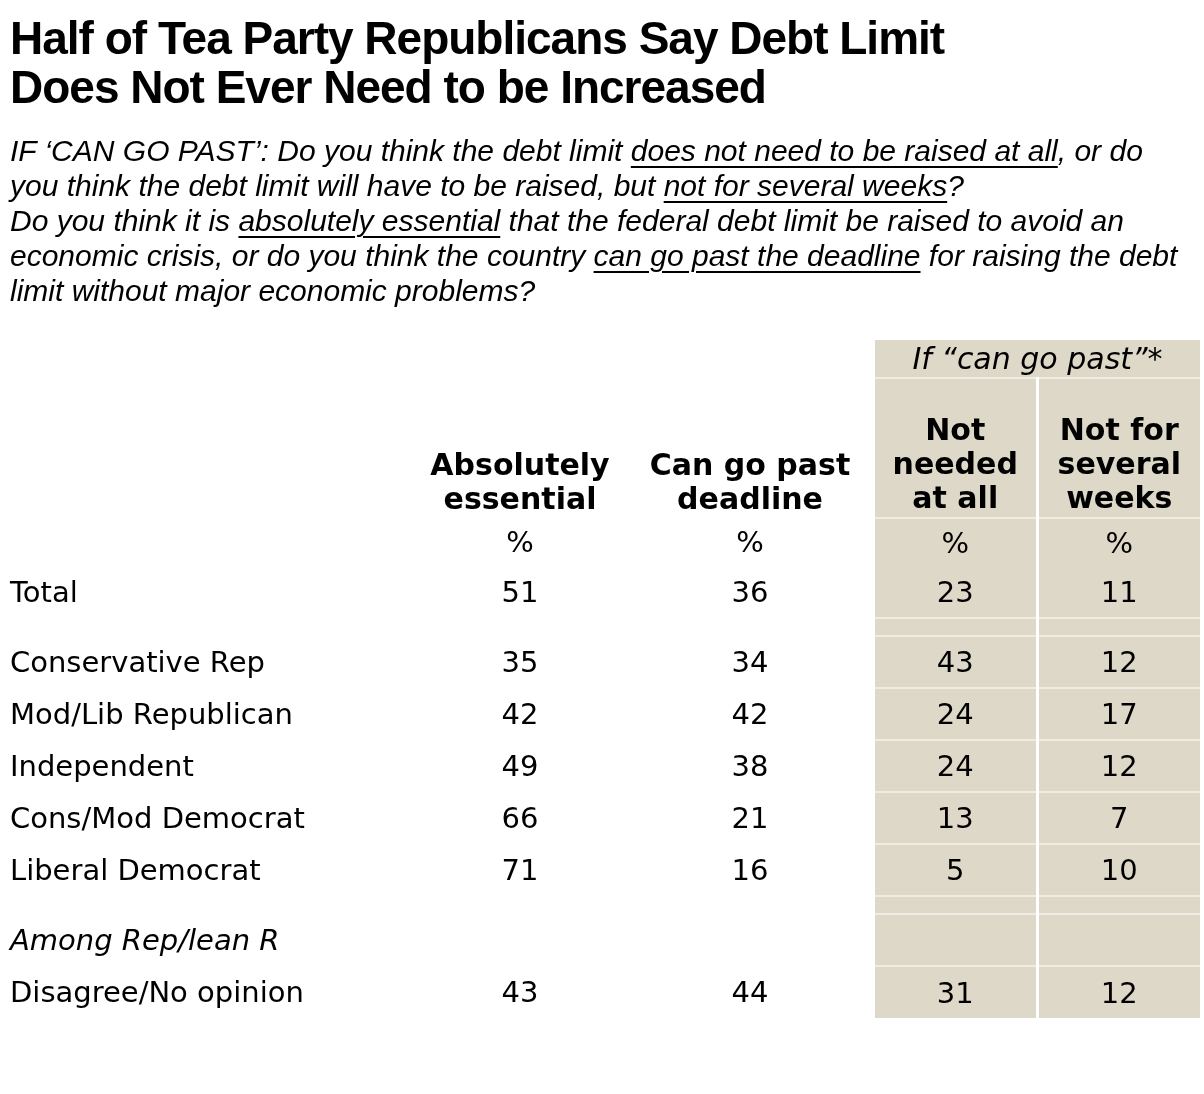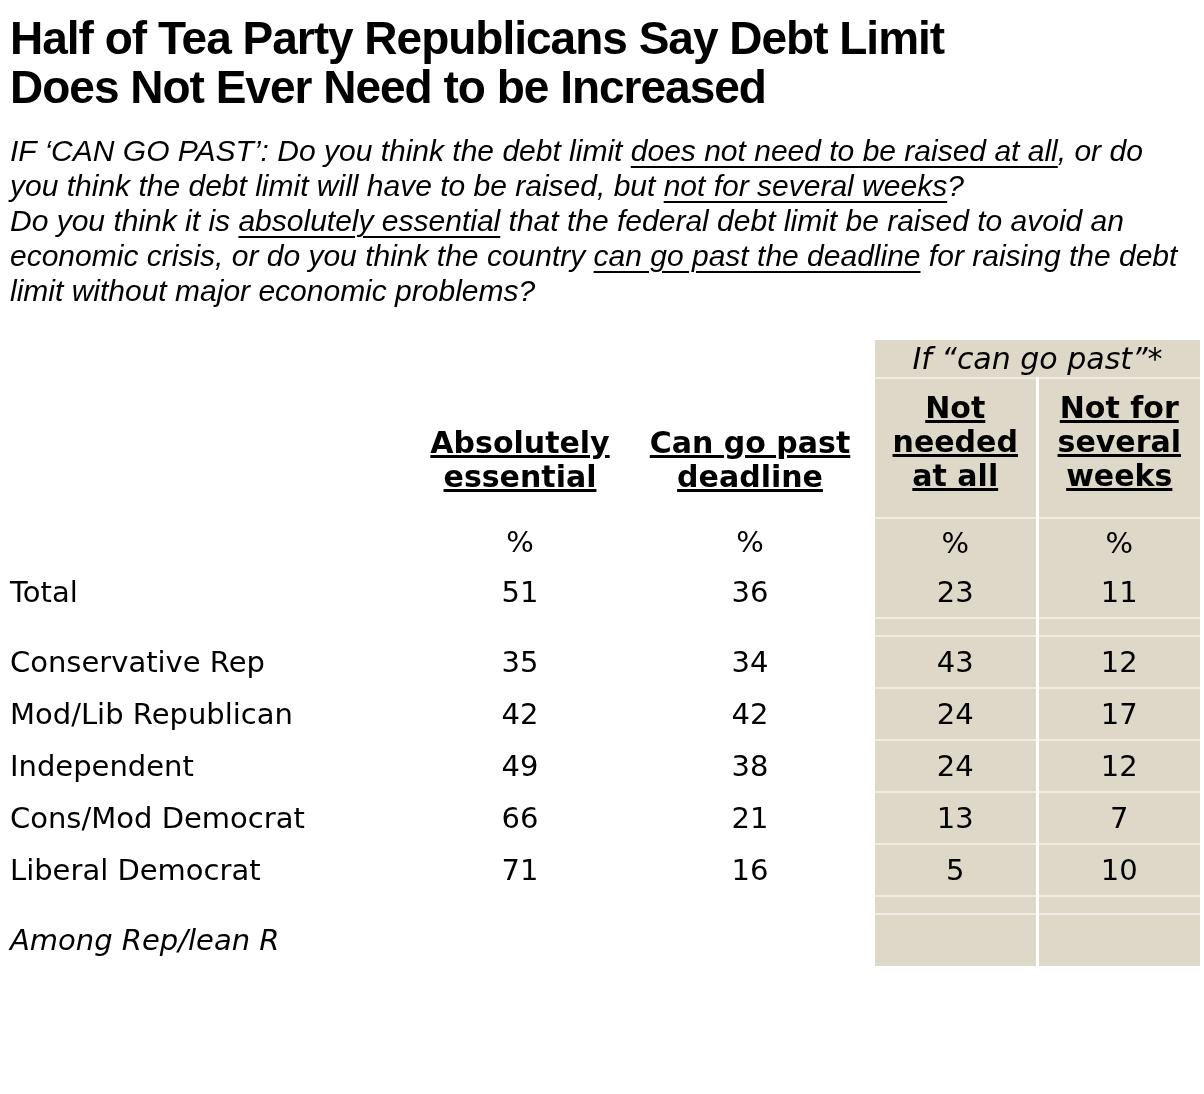--- a/index.html
+++ b/index.html
@@ -70,23 +70,22 @@
     vertical-align: middle;
   }
 
   tr.header-row { height: 140px; }
   tr.header-row th {
     font-weight: bold;
     text-align: center;
     vertical-align: bottom;
     white-space: pre-line;
     line-height: 34px;
-    padding-bottom: 24px;
+    padding-bottom: 2px;
     font-size: 30px;
-    text-decoration: underline;
   }
 
   tr.percent-row { height: 48px; }
   tr.percent-row td { text-align: center; }
 
   tr.data { height: 52px; }
   tr.section { height: 52px; }
   tr.spacer { height: 18px; }
 
   td.label { text-align: left; padding-left: 0px; }
@@ -196,16 +195,23 @@
           <td class="num sh"></td>
           <td class="num sh div"></td>
         </tr>
         <tr class="section">
           <td class="label">Among Rep/lean R</td>
           <td class="num"></td>
           <td class="num"></td>
           <td class="num sh"></td>
           <td class="num sh div"></td>
         </tr>
+        <tr class="data">
+          <td class="label">Disagree/No opinion</td>
+          <td class="num">43</td>
+          <td class="num">44</td>
+          <td class="num sh">31</td>
+          <td class="num sh div">12</td>
+        </tr>
       </tbody>
   </table>
 
 </div>
 
 </body></html>

